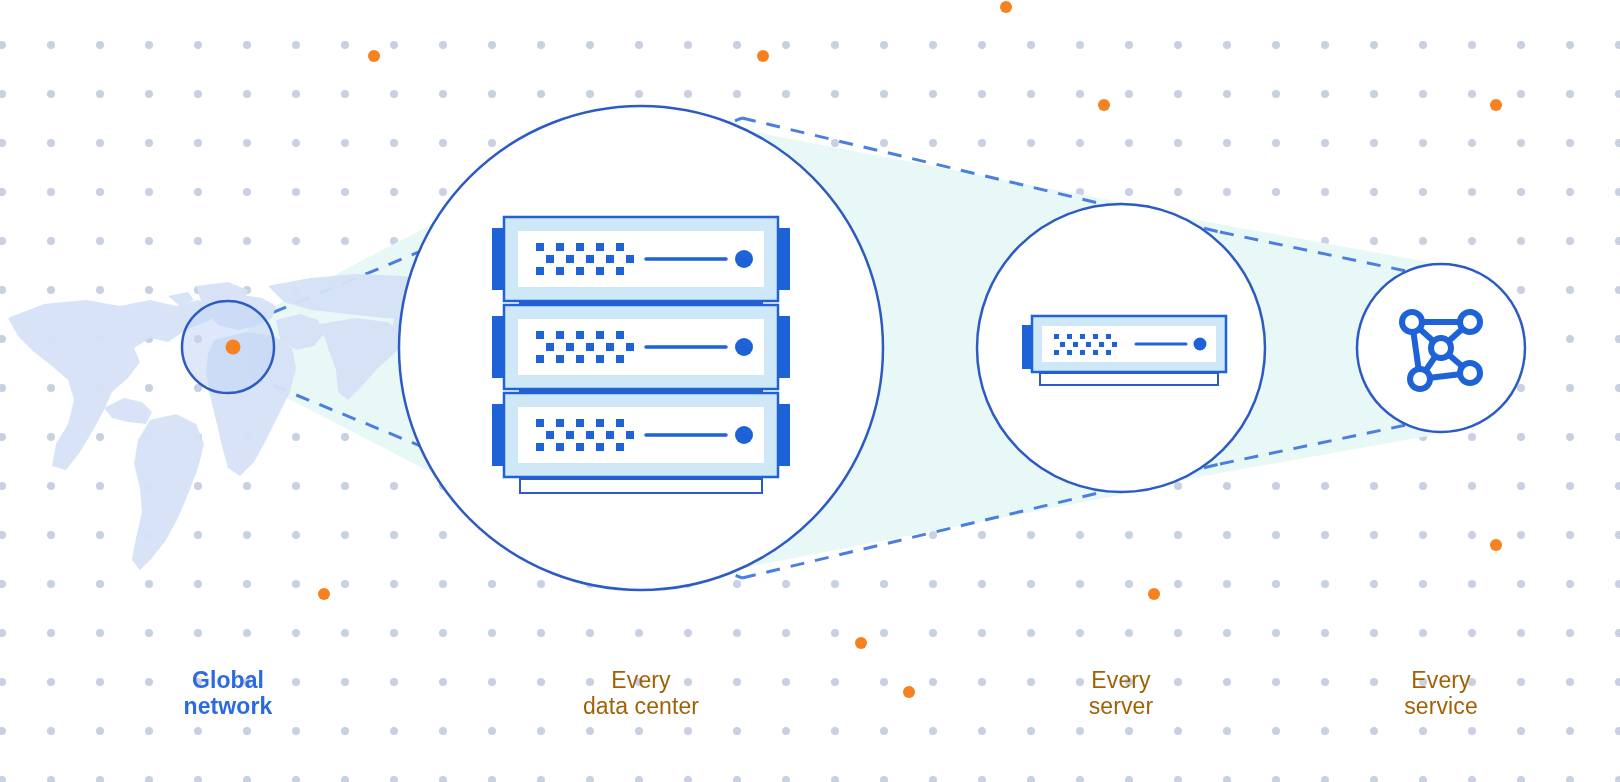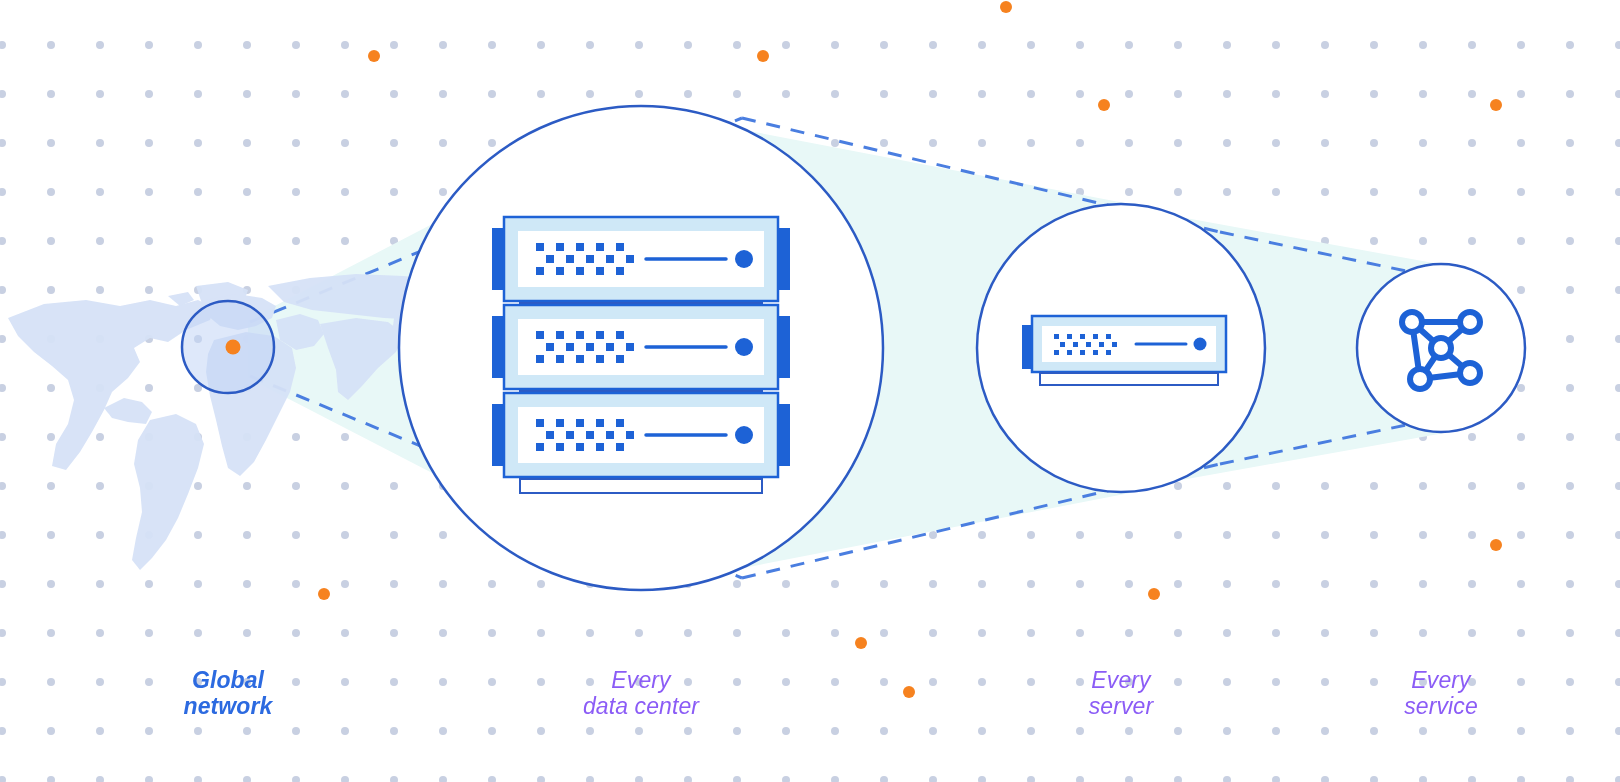--- a/index.html
+++ b/index.html
@@ -11,21 +11,20 @@
   body {
     font-family: "Liberation Sans", sans-serif;
     -webkit-font-smoothing: antialiased;
   }
   #stage {
     position: relative;
     width: 1620px;
     height: 782px;
     overflow: hidden;
     background: #ffffff;
-    font-style: italic;
   }
   #diagram {
     position: absolute;
     left: 0;
     top: 0;
     width: 1620px;
     height: 782px;
     display: block;
   }
   .label-layer {
@@ -35,21 +34,21 @@
     width: 1620px;
     height: 782px;
     pointer-events: none;
   }
   .stage-label {
     position: absolute;
     text-align: center;
     font-size: 23px;
     line-height: 1.12;
     font-weight: 400;
-    color: #8b5cf6;
+    color: #a16207;
     letter-spacing: 0.1px;
     white-space: pre-line;
   }
   .stage-label.accent {
     color: #2c6ae0;
     font-weight: 700;
   }
 </style>
 </head>
 <body>

